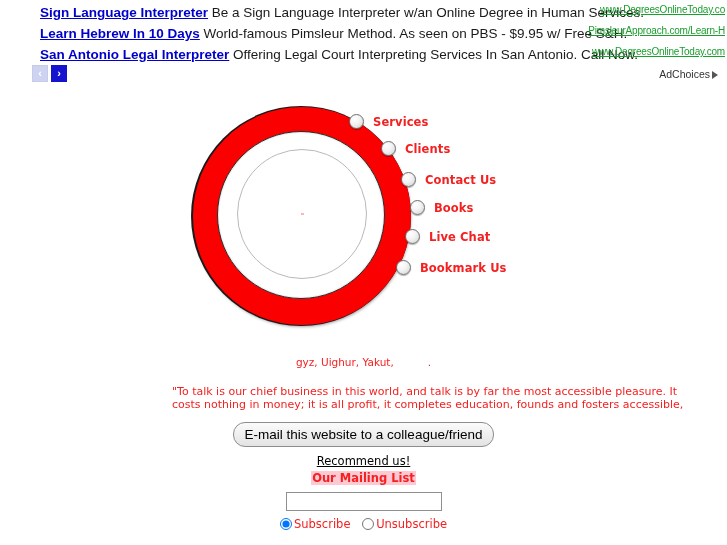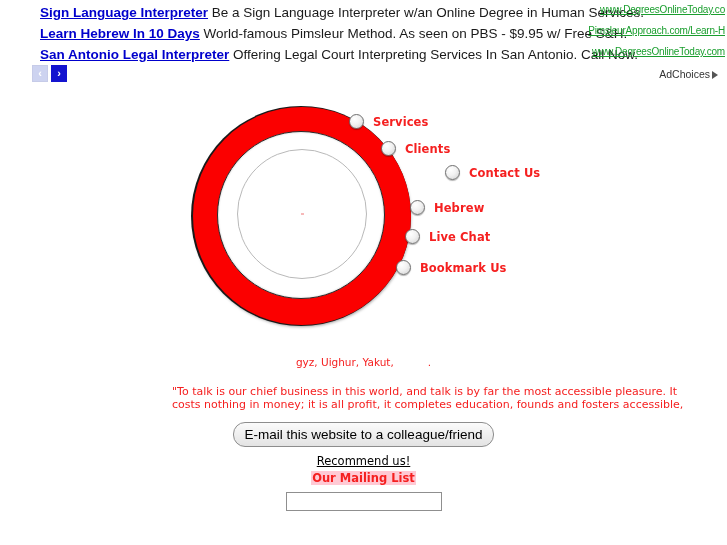--- a/index.html
+++ b/index.html
@@ -310,26 +310,26 @@
   </div>
 
   <div class="menu-item" style="left:349px; top:6px;">
     <span class="menu-bullet"></span><span class="menu-label">Services</span>
   </div>
 
   <div class="menu-item" style="left:381px; top:33px;">
     <span class="menu-bullet"></span><span class="menu-label">Clients</span>
   </div>
 
-  <div class="menu-item" style="left:401px; top:57px;margin-left:44px;">
+  <div class="menu-item" style="left:401px; top:64px;">
     <span class="menu-bullet"></span><span class="menu-label">Contact Us</span>
   </div>
 
   <div class="menu-item" style="left:410px; top:92px;">
-    <span class="menu-bullet"></span><span class="menu-label">Hebrew</span>
+    <span class="menu-bullet"></span><span class="menu-label">Books</span>
   </div>
 
   <div class="menu-item" style="left:405px; top:121px;">
     <span class="menu-bullet"></span><span class="menu-label">Live Chat</span>
   </div>
 
   <div class="menu-item" style="left:396px; top:152px;">
     <span class="menu-bullet"></span><span class="menu-label">Bookmark Us</span>
   </div>
 
@@ -347,16 +347,20 @@
 <div id="form-area">
 
   <button id="email-friend-button">E-mail this website to a colleague/friend</button>
 
   <span id="recommend-link">Recommend us!</span>
 
   <span id="mailing-list-title">Our Mailing List</span>
 
   <input id="email-input" type="text" placeholder="" style="">
 
+  <div id="radio-row">
+    <label><input type="radio" name="sub" checked="" style=""><span>Subscribe</span></label>
+    <label><input type="radio" name="sub" style=""><span>Unsubscribe</span></label>
+  </div>
 
   
 
 </div>
 
 </body></html>

